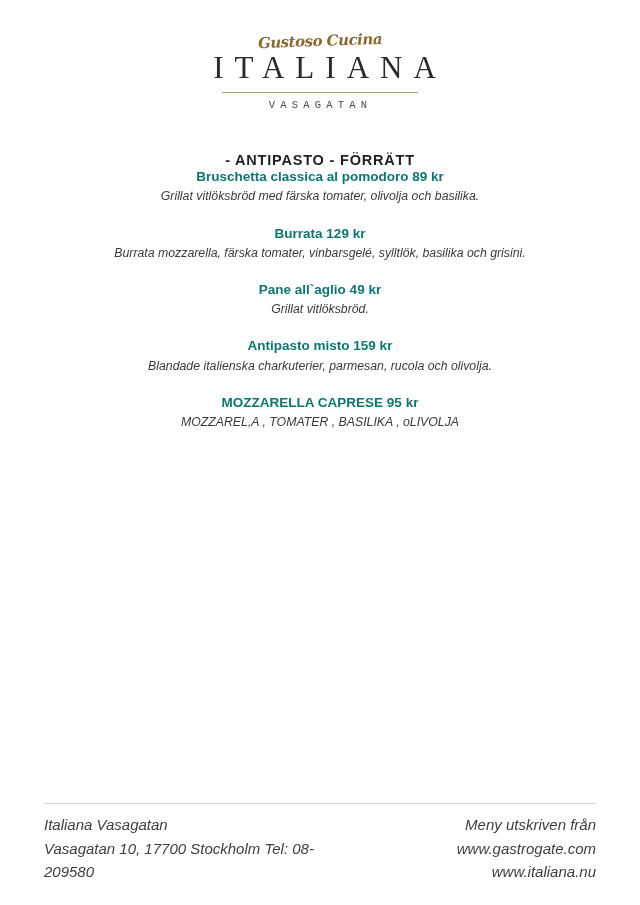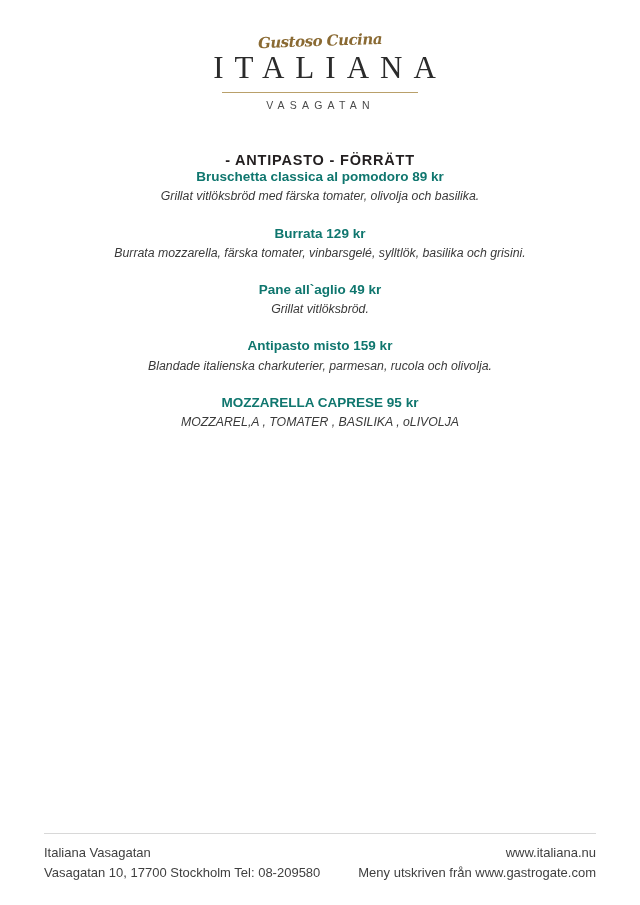--- a/index.html
+++ b/index.html
@@ -48,21 +48,21 @@
     line-height: 1.1;
     padding-left: 20px;
   }
   .logo-rule {
     width: 196px;
     height: 1px;
     background: #b9a06a;
     margin: 7px auto 6px auto;
   }
   .logo-sub {
-    font-family: Liberation Sans, sans-serif;
+    font-family: Liberation Mono, monospace;
     font-size: 10.5px;
     letter-spacing: 5.2px;
     color: #4a4a4a;
     padding-left: 1px;
   }
 
   
   .menu {
     margin-top: 41px;
     text-align: center;
@@ -102,23 +102,24 @@
   }
   .footer-rule {
     height: 1px;
     background: #d8d8d8;
     margin-bottom: 9px;
   }
   .footer-cols {
     display: flex;
     justify-content: space-between;
     align-items: flex-start;
-    font-size: 13px;
+    font-size: 15px;
     color: #3f3f3f;
     line-height: 1.55;
+    font-style: italic;
   }
   .footer-left {
     text-align: left;
   }
   .footer-right {
     text-align: right;
   }
 </style>
 </head>
 <body>
@@ -162,19 +163,19 @@
   </div>
 
   <div class="footer">
     <div class="footer-rule"></div>
     <div class="footer-cols">
       <div class="footer-left">
         <div>Italiana Vasagatan</div>
         <div>Vasagatan 10, 17700 Stockholm  Tel: 08-209580</div>
       </div>
       <div class="footer-right">
+        <div>Meny utskriven från www.gastrogate.com</div>
         <div>www.italiana.nu</div>
-        <div>Meny utskriven från www.gastrogate.com</div>
       </div>
     </div>
   </div>
 
 </div>
 
 </body></html>

